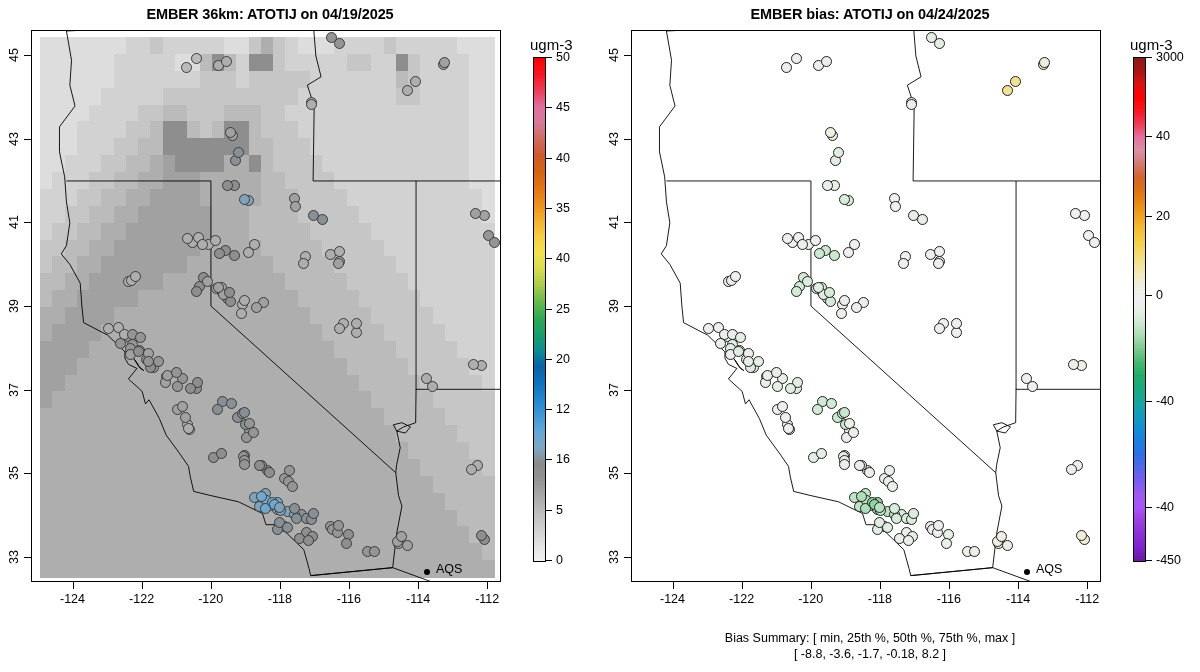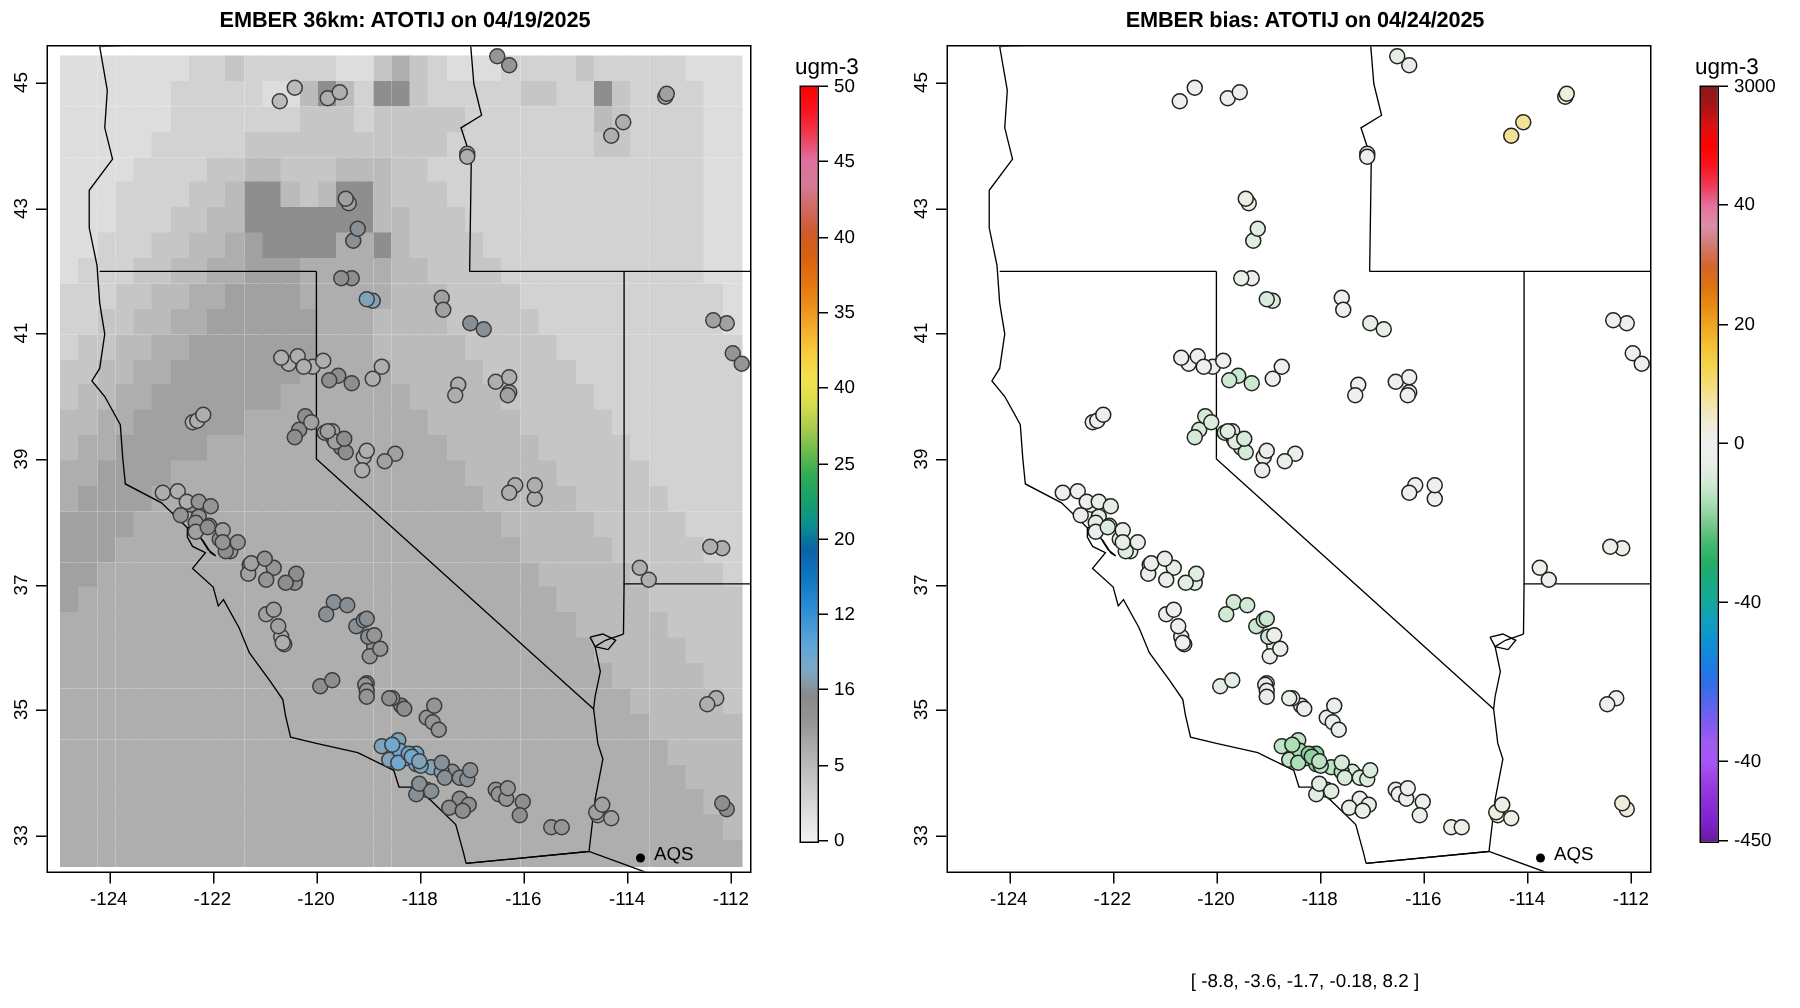--- a/index.html
+++ b/index.html
@@ -1763,16 +1763,17 @@
         <div class="cbtick" style="left:546px;top:295.3px;"></div>
         <div class="cblabel" style="left:556px;top:295.3px;">0</div>
         <div class="cbtick" style="left:546px;top:215.8px;"></div>
         <div class="cblabel" style="left:556px;top:215.8px;">20</div>
         <div class="cbtick" style="left:546px;top:136.4px;"></div>
         <div class="cblabel" style="left:556px;top:136.4px;">40</div>
         <div class="cbtick" style="left:546px;top:57.0px;"></div>
         <div class="cblabel" style="left:556px;top:57.0px;">3000</div>
       </div>
 
+    <div class="footer f1">Bias Summary: [ min, 25th %, 50th %, 75th %, max ]</div>
     <div class="footer f2">[ -8.8,  -3.6,  -1.7,  -0.18,  8.2 ]</div>
   </div>
 
 </div>
 
 </body></html>

